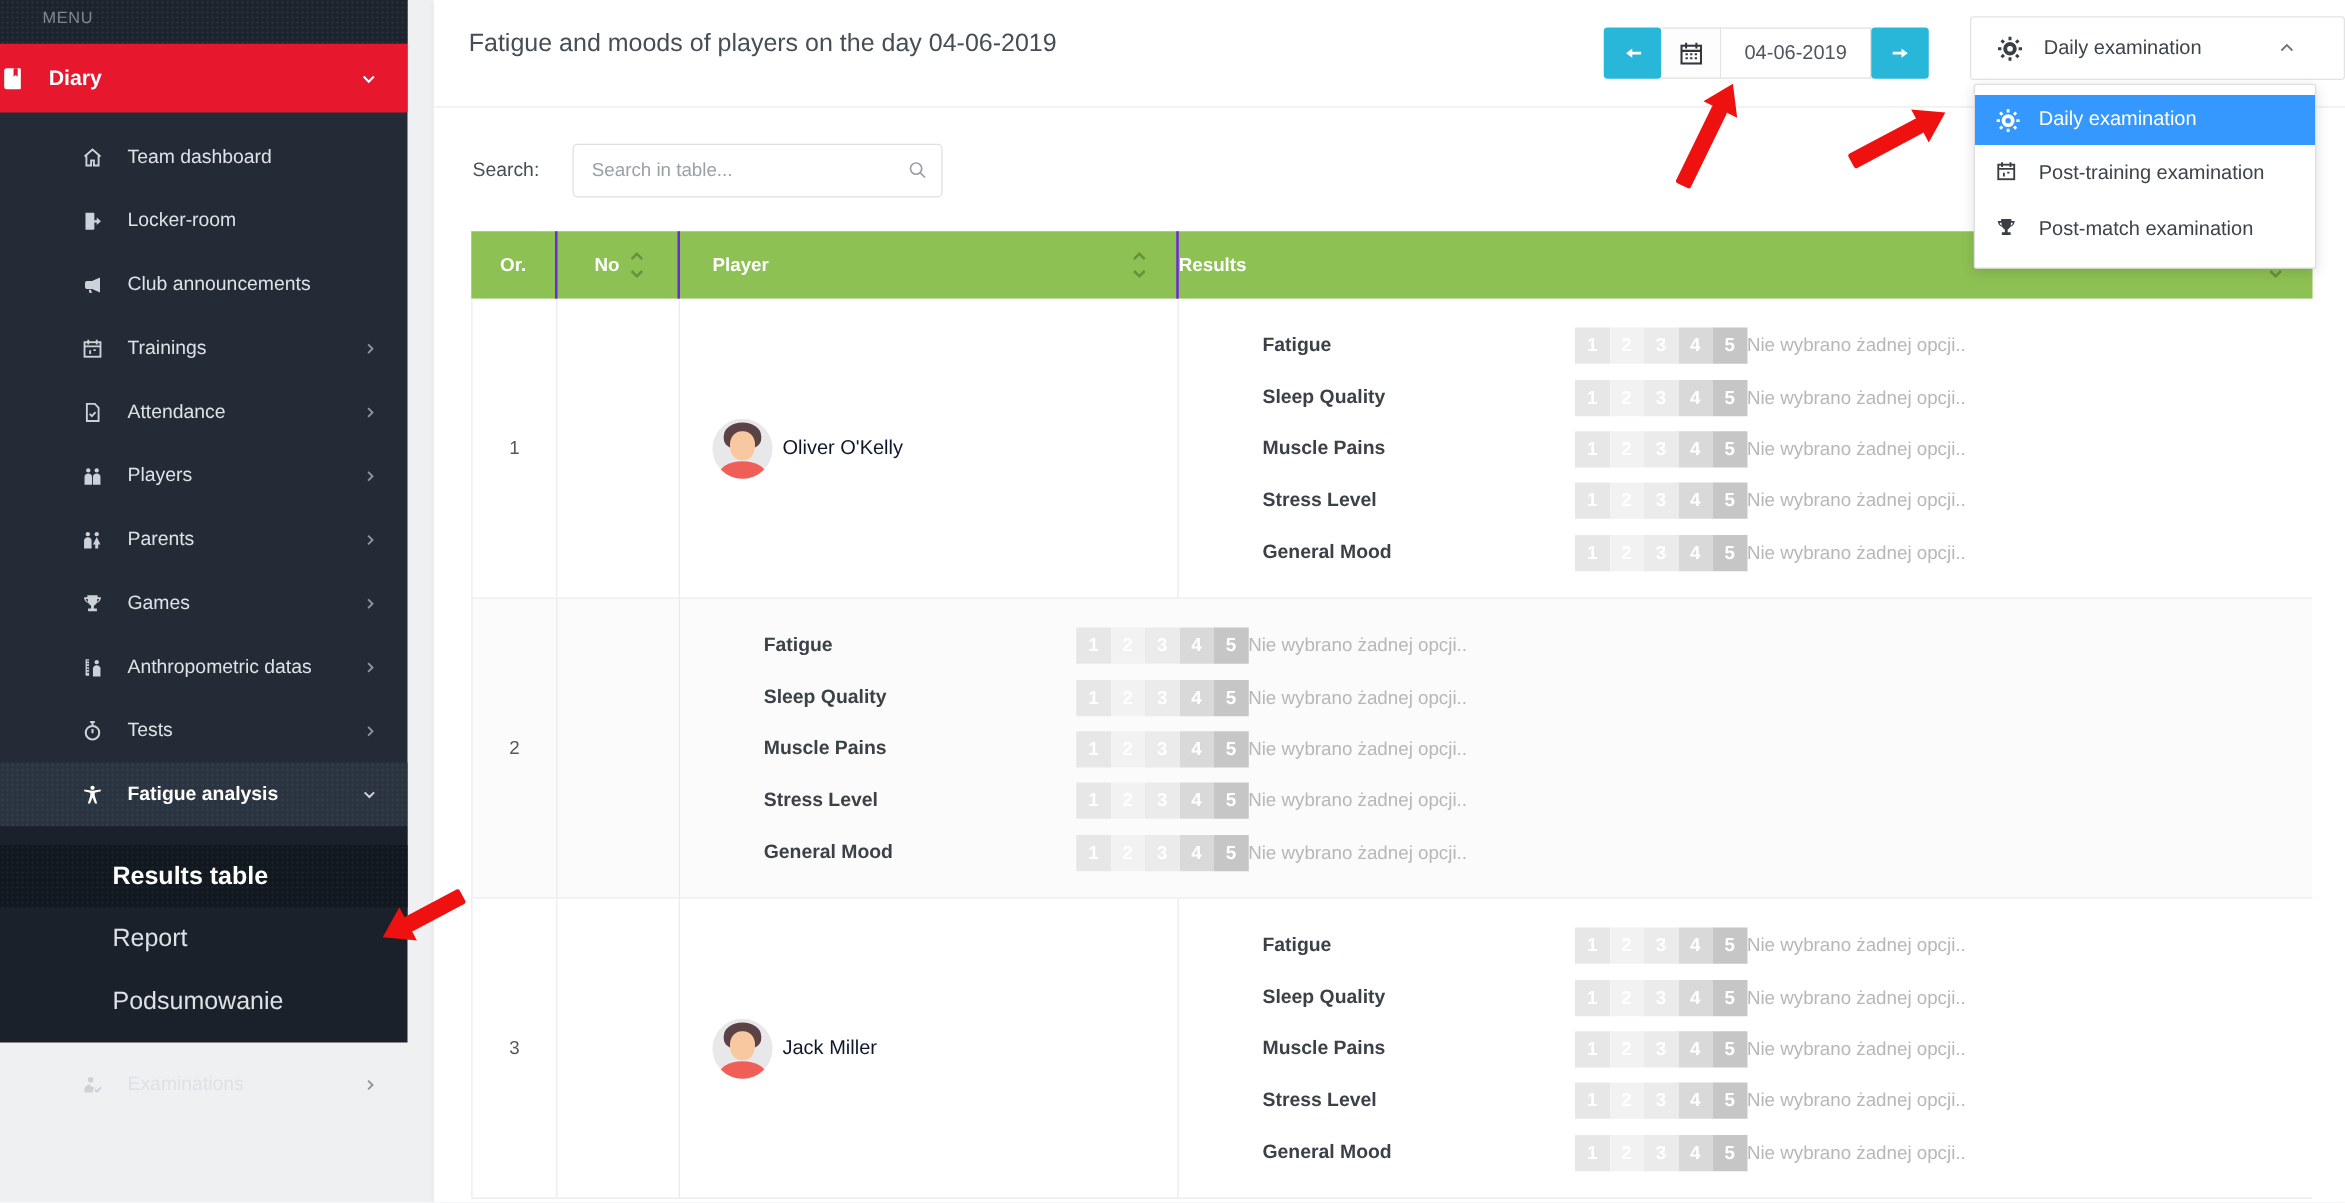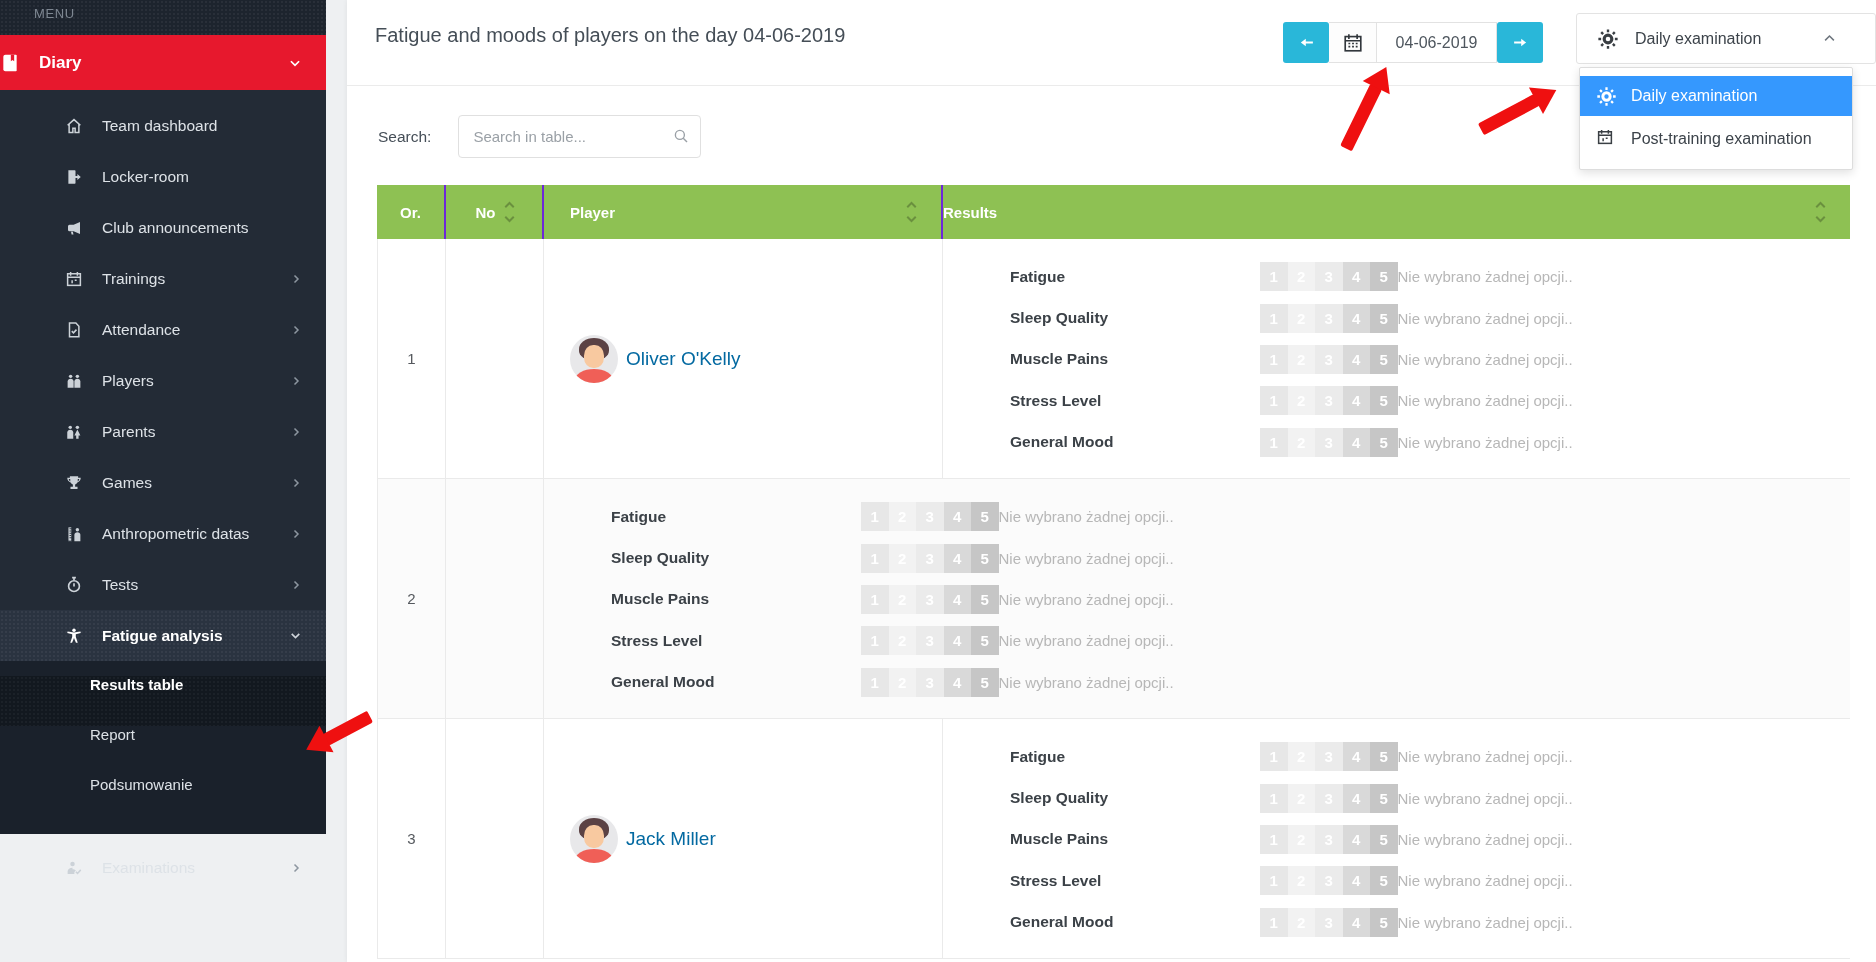--- a/index.html
+++ b/index.html
@@ -21,21 +21,21 @@
   .nav-items{padding-top:10px}
   .nav-item{height:51px;display:flex;align-items:center;padding-left:65px;color:#dde2e7;font-size:15.5px;position:relative;cursor:pointer}
   .nav-item .nicon{width:18px;height:18px;margin-right:19px;color:#ccd2d8;flex:none}
   .nav-item .chev-r{position:absolute;right:24px;color:#8d96a0}
   .fatigue-row{height:51px;display:flex;align-items:center;padding-left:65px;color:#fff;font-size:15.5px;font-weight:bold;
     position:relative;cursor:pointer;background:#2a3340;
     background-image:radial-gradient(rgba(255,255,255,.05) 1px,transparent 1px);background-size:4px 4px}
   .fatigue-row .nicon{width:18px;height:18px;margin-right:19px;color:#fff;flex:none}
   .fatigue-row .chev-d{position:absolute;right:24px;color:#cfd4da}
   .submenu{background:var(--sub-bg);padding:15px 0 8px 0}
-  .submenu-item{height:50px;display:flex;align-items:flex-start;padding-left:90px;color:#dde2e7;font-size:15px;cursor:pointer}
+  .submenu-item{height:50px;display:flex;align-items:center;padding-left:90px;color:#dde2e7;font-size:20px;cursor:pointer}
   .submenu-item.active{background:var(--sub-active);color:#fff;font-weight:bold;
     background-image:radial-gradient(rgba(255,255,255,.04) 1px,transparent 1px);background-size:4px 4px}
   .exam-row{margin-top:8px}
   svg{display:block}
 
   
   .card{position:absolute;left:347px;top:0;width:1529px;height:962px;background:#fff;box-shadow:0 0 5px rgba(0,0,0,.07);z-index:1}
   .page-title{position:absolute;left:28px;top:24px;font-size:20px;color:#454e57}
   .title-divider{position:absolute;left:0;top:85px;width:1529px;border-top:1px solid #ebebeb}
 
@@ -55,21 +55,21 @@
   .dropdown{position:absolute;left:1232px;top:67px;width:274px;background:#fff;border:1px solid #ddd;border-radius:2px;
     box-shadow:0 3px 10px rgba(0,0,0,.12);padding:8px 0;z-index:30}
   .dd-item{height:45px;display:flex;align-items:center;padding-left:16px;font-size:16px;color:#3c434a;cursor:pointer}
   .dd-item .dicon{width:21px;height:21px;margin-right:14px;color:#3a3f44;flex:none}
   .dd-item.sel{background:var(--blue);color:#fff;height:40px}
   .dd-item.sel .dicon{color:#fff}
 
   
   .search-row{position:absolute;left:31px;top:115px;height:43px;display:flex;align-items:center}
   .search-label{font-size:15.5px;color:#454e57;margin-right:27px}
-  .search-box{position:relative;width:243px;height:43px}
+  .search-box{position:relative;width:296px;height:43px}
   .search-box input{width:100%;height:100%;border:1px solid #e0e0e0;border-radius:4px;padding:0 36px 0 14px;font-size:15px;color:#444;
     font-family:"Liberation Sans",sans-serif;outline:none}
   .search-box input::placeholder{color:#9aa0a6}
   .search-box .mag{position:absolute;right:11px;top:12px;color:#9aa0a6}
 
   
   .table{position:absolute;left:30px;top:185px;width:1473px}
   .thead{display:flex;height:54px;background:var(--green);color:#fff;font-weight:bold;font-size:15px}
   .th{display:flex;align-items:center;border-right:2px solid #6d28d9}
   .th:last-child{border-right:none}
@@ -90,21 +90,21 @@
   .trow .td:first-child{border-left:1px solid #eaeaea}
   .td-or{width:69px;display:flex;align-items:center;justify-content:center;font-size:15px;color:#55595e}
   .td-no{width:98px}
   .td-player{width:399px;display:flex;align-items:center;padding-left:26px}
   .td-results{width:907px;padding-top:17px}
 
   .avatar{position:relative;width:48px;height:48px;border-radius:50%;background:#e8e8ea;overflow:hidden;flex:none}
   .avatar .hair{position:absolute;left:9px;top:3px;width:30px;height:22px;background:#5b4244;border-radius:50% 50% 42% 42%}
   .avatar .face{position:absolute;left:14px;top:10px;width:20px;height:23px;background:#f8c9a0;border-radius:46%}
   .avatar .shirt{position:absolute;left:5px;bottom:-8px;width:38px;height:22px;background:#f05f57;border-radius:50% 50% 0 0}
-  .pname{margin-left:8px;font-size:19px;color:#0369a1}
+  .pname{margin-left:8px;font-size:16px;color:#0f172a}
 
   .metric-row{height:41.4px;display:flex;align-items:center}
   .metric-label{margin-left:67px;width:250px;font-size:15.5px;font-weight:bold;color:#3b4147}
   .scale{display:flex}
   .seg{width:27.5px;height:29px;line-height:29px;text-align:center;color:#fff;font-weight:bold;font-size:15px;cursor:pointer}
   .seg1{background:#e7e7e7}.seg2{background:#f2f2f2}.seg3{background:#ebebeb}.seg4{background:#d9d9d9}.seg5{background:#c6c6c6}
   .none-text{font-size:15px;color:#b7b7b7}
 
   
   .arrow{position:absolute;height:13px;background:var(--arrow-red);border-radius:2px;transform-origin:left center;z-index:40}
@@ -369,20 +369,28 @@
       </div>
       <div class="dd-item">
         <span class="dicon">
           <svg viewBox="0 0 24 24" width="18" height="18" fill="none" stroke="currentColor" stroke-width="2">
             <rect x="3.5" y="5" width="17" height="15.5"></rect>
             <path d="M3.5 9.5h17M7.5 2.5v5M16.5 2.5v5M9.5 13.5v4M13 13.5h2.5"></path>
           </svg>
         </span>
         <span>Post-training examination</span>
       </div>
+      <div class="dd-item">
+        <span class="dicon">
+          <svg viewBox="0 0 24 24" width="18" height="18" fill="currentColor">
+            <path d="M6.5 3h11v2H21c0 3.1-2 5.5-4.5 6.2A5.7 5.7 0 0 1 13.5 14v3h3.2v3H7.3v-3h3.2v-3a5.7 5.7 0 0 1-3-2.8C5 10.5 3 8.1 3 5h3.5zM5 6.8c.2 1.4 1 2.6 2.1 3.2-.1-1-.2-2.1-.1-3.2zm14 0h-2c.1 1.1 0 2.2-.1 3.2C18 9.4 18.8 8.2 19 6.8z"></path>
+          </svg>
+        </span>
+        <span>Post-match examination</span>
+      </div>
     </div>
 
   <div class="search-row">
     <span class="search-label">Search:</span>
     <span class="search-box">
       <input type="text" placeholder="Search in table..." style="">
       <span class="mag">
         <svg viewBox="0 0 24 24" width="18" height="18" fill="none" stroke="currentColor" stroke-width="1.8">
             <circle cx="10.5" cy="10.5" r="6"></circle>
             <path d="M15 15l5 5"></path>

